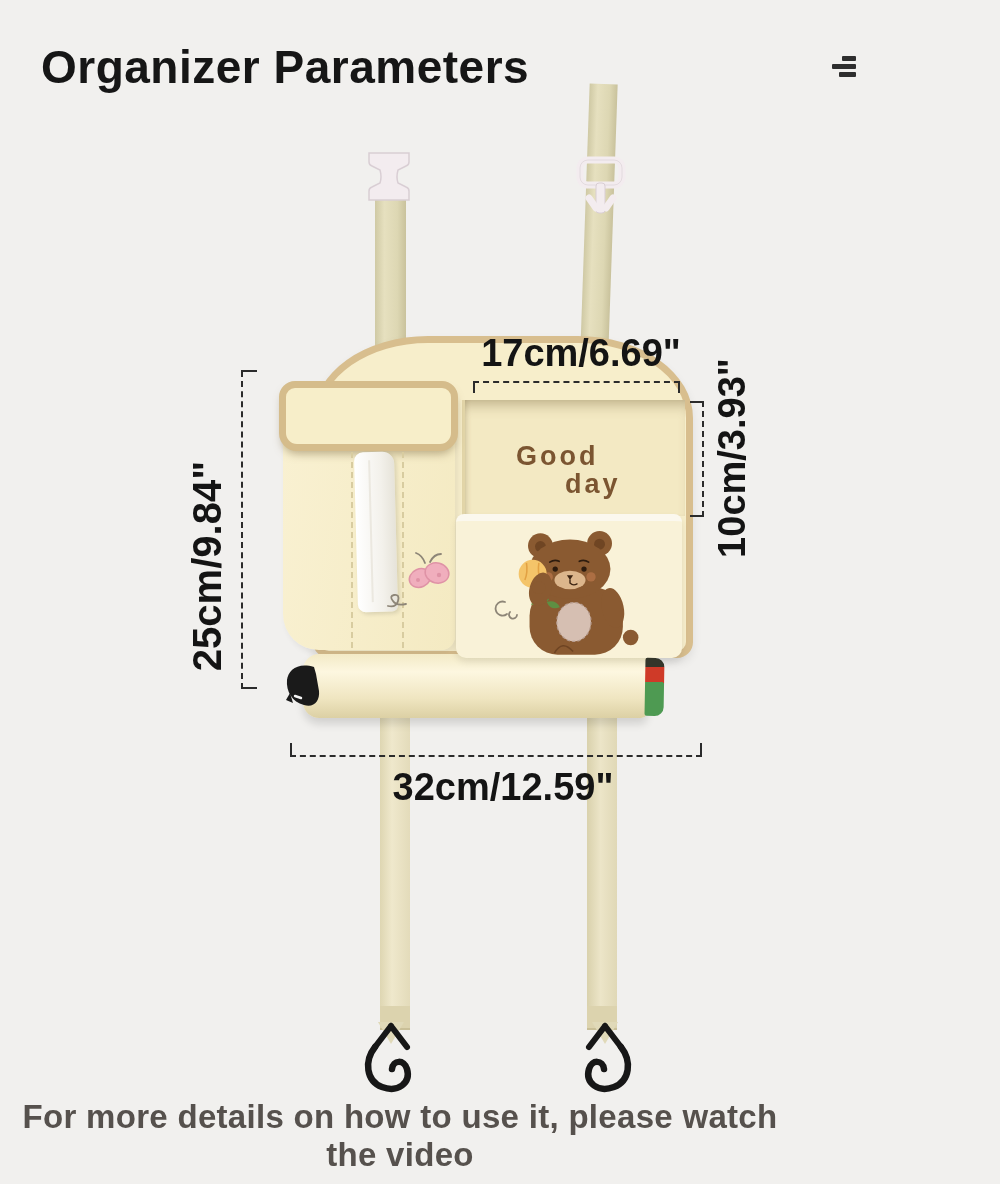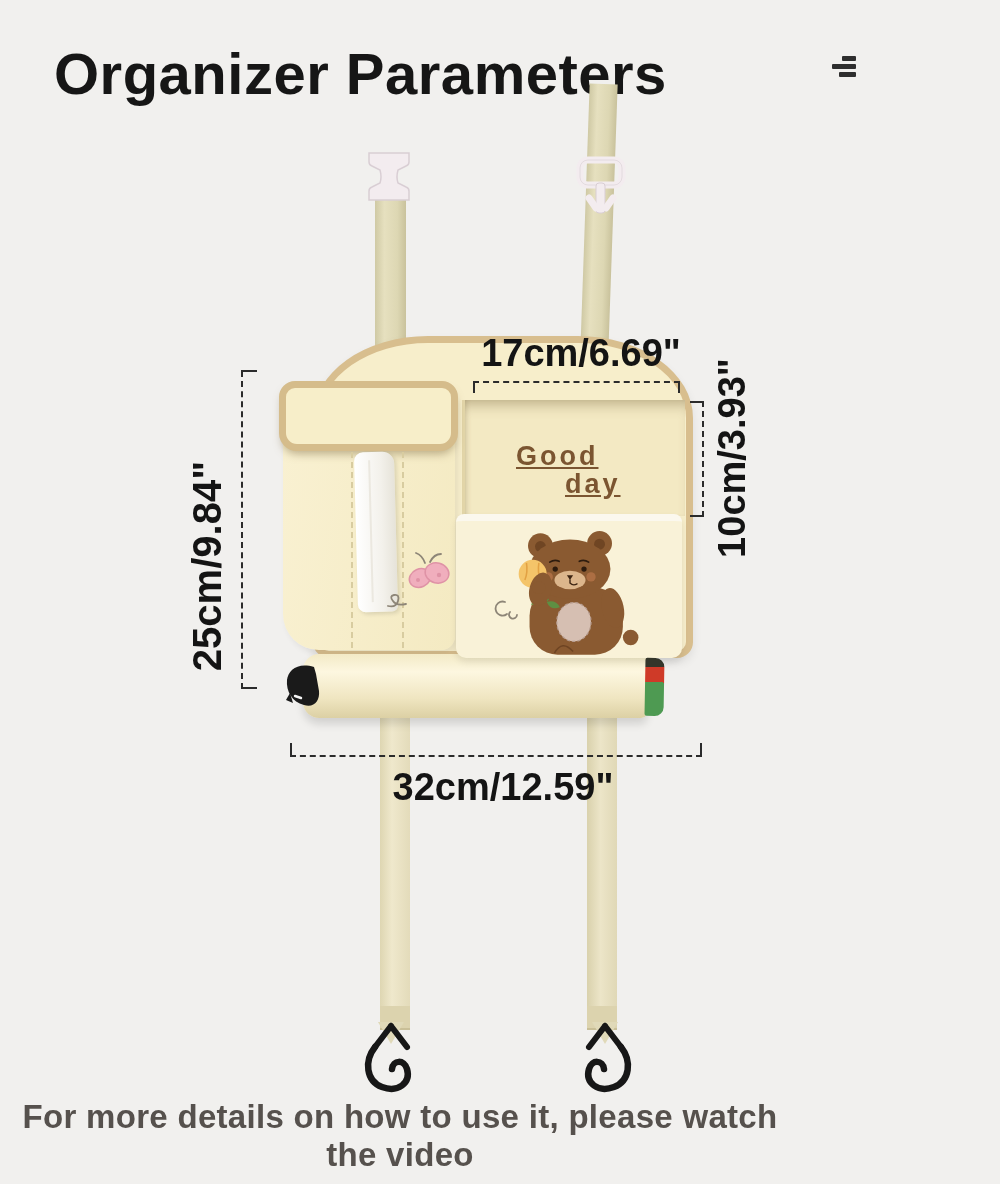--- a/index.html
+++ b/index.html
@@ -1,41 +1,41 @@
 <!DOCTYPE html>
 <html><head>
 <meta charset="utf-8">
 <style>
   html,body{margin:0;padding:0;background:#e6e5e3;}
   .canvas{position:relative;width:1000px;height:1184px;background:#f1f0ee;overflow:hidden;
           font-family:"Liberation Sans",sans-serif;}
   .abs{position:absolute;}
 
   
-  .title{left:54px;top:40px;font-size:58px;font-weight:700;color:#161616;letter-spacing:.5px;white-space:nowrap;}
+  .title{left:41px;top:40px;font-size:46px;font-weight:700;color:#161616;letter-spacing:.5px;white-space:nowrap;}
   .menu-icon{left:830px;top:56px;width:26px;height:24px;}
   .menu-icon i{position:absolute;right:0;height:5px;background:#2e2e2e;border-radius:1px;}
   .menu-icon .b1{top:0;width:14px;}
   .menu-icon .b2{top:8px;width:24px;}
   .menu-icon .b3{top:16px;width:17px;}
 
   
   .strap{background:linear-gradient(to right,#cfc9a4,#e6e0bf 30%,#ddd7b3 72%,#c9c29c);}
   .strap-tl{left:375px;top:194px;width:31px;height:162px;z-index:1;}
   .strap-tr{left:585px;top:84px;width:28px;height:268px;z-index:1;transform:rotate(2deg);}
 
   
   .panel{left:313px;top:336px;width:380px;height:322px;background:#f7eecb;
          border:7px solid #d8be8e;box-sizing:border-box;z-index:2;
          border-radius:115px 115px 16px 16px / 82px 82px 16px 16px;
          box-shadow:0 5px 10px rgba(0,0,0,.08);}
   .gd-pocket{left:462px;top:400px;width:220px;height:116px;background:#f3e9c3;z-index:3;
          border-left:3px solid #e2d5a8;
          box-shadow:inset 0 12px 14px -8px rgba(120,100,60,.45), inset 4px 0 5px -3px rgba(120,100,60,.25);}
-  .gd-line{position:absolute;color:#7b5531;font-weight:800;font-size:27px;letter-spacing:3px;z-index:4;text-decoration:underline;}
+  .gd-line{position:absolute;color:#7b5531;font-weight:800;font-size:27px;letter-spacing:3px;z-index:4;}
   .gd-line1{left:516px;top:441px;}
   .gd-line2{left:549px;top:469px;margin-left:16px;}
 
   
   .tissue-pocket{left:283px;top:396px;width:172px;height:254px;z-index:4;
          background:linear-gradient(100deg,#f9f1d2,#f4eac2);
          border-radius:8px 4px 14px 36px;box-shadow:3px 4px 6px rgba(0,0,0,.07);}
   .flap{left:279px;top:381px;width:179px;height:70px;background:#f7eec9;z-index:5;
          border:7px solid #d5bc8b;box-sizing:border-box;border-radius:16px 16px 18px 18px;
          box-shadow:0 6px 8px -3px rgba(130,110,70,.5);}

